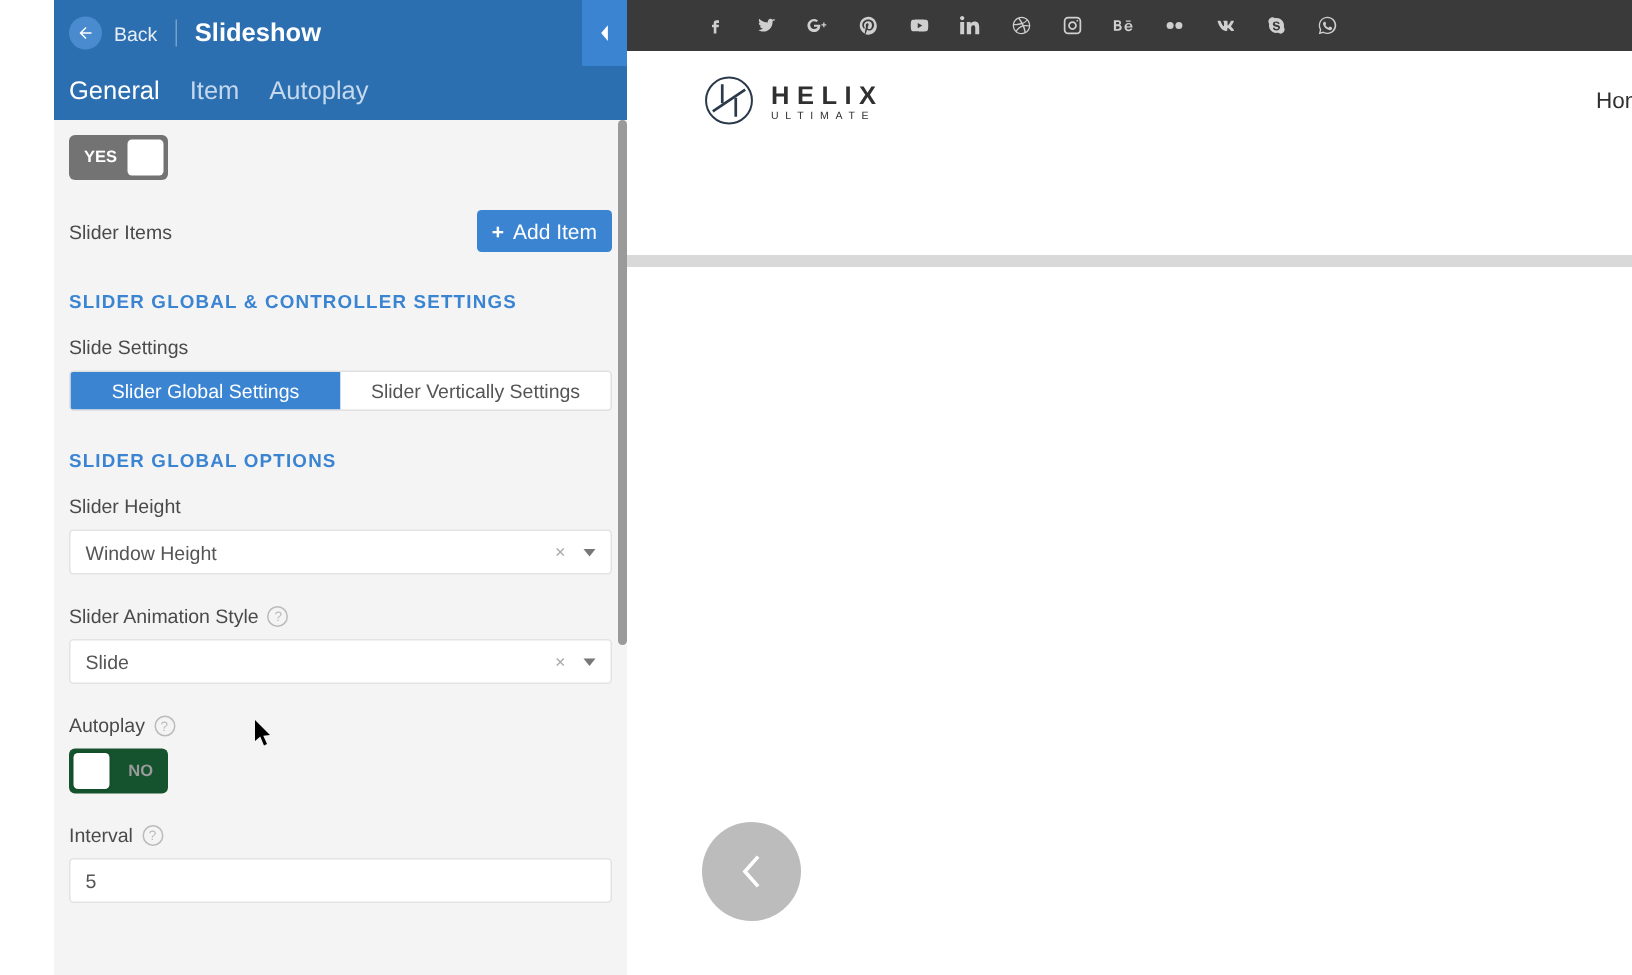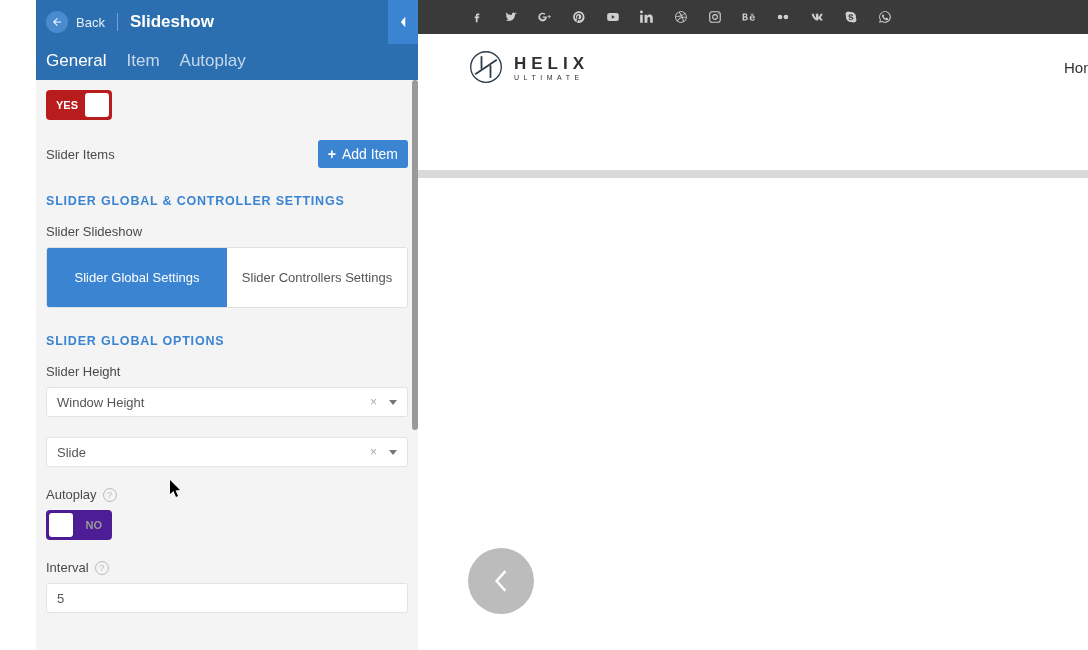--- a/index.html
+++ b/index.html
@@ -27,33 +27,33 @@
   .panel-body { flex:1; overflow-y:auto; padding:10px 10px 30px 10px; position:relative; }
   .panel-body::-webkit-scrollbar { width:6px; }
   .panel-body::-webkit-scrollbar-thumb { background:#9a9a9a; border-radius:3px; }
   .scroll-thumb-fake { position:absolute; right:0; top:80px; width:6px; height:350px; background:#9a9a9a; border-radius:3px; }
 
   .field-label { font-size:13px; color:#4a4a4a; margin-bottom:8px; display:flex; align-items:center; gap:6px; }
   .help-outline { width:14px;height:14px; border:1px solid #bbb; border-radius:50%; color:#bbb; display:inline-flex;align-items:center;justify-content:center; font-size:9px;}
   .help-outline::before{content:"?";}
 
   .toggle { width:66px; height:30px; border-radius:4px; position:relative; font-size:11px; font-weight:600; display:flex; align-items:center; cursor:pointer; }
-  .toggle.yes { background:#b91c1c; color:#fff; padding-left:10px; }
+  .toggle.yes { background:#737373; color:#fff; padding-left:10px; }
   .toggle.yes .knob { position:absolute; right:3px; top:3px; width:24px; height:24px; background:#fff; border-radius:3px; }
-  .toggle.no { background:#4c1d95; color:#9a9a9a; justify-content:flex-end; padding-right:10px; }
+  .toggle.no { background:#14532d; color:#9a9a9a; justify-content:flex-end; padding-right:10px; }
   .toggle.no .knob { position:absolute; left:3px; top:3px; width:24px; height:24px; background:#fff; border-radius:3px; box-shadow:0 0 2px rgba(0,0,0,0.15);}
 
   .row-inline { display:flex; align-items:center; justify-content:space-between; }
   .add-item-btn { background:#3a84d2; color:#fff; font-size:14px; border:none; border-radius:3px; padding:6px 10px; display:flex; align-items:center; gap:6px; cursor:pointer; }
   .add-item-btn .plus { font-weight:bold; }
 
   .section-heading { color:#3a84d2; font-size:12.5px; font-weight:600; letter-spacing:0.8px; margin:26px 0 16px; }
 
   .segmented { display:flex; width:100%; background:#f0f0f0; border-radius:3px; overflow:hidden; border:1px solid #e0e0e0;}
-  .segmented .seg { flex:1; text-align:center; font-size:13px; padding:22px 0; cursor:pointer; color:#555; background:#fff;}
+  .segmented .seg { flex:1; text-align:center; font-size:13px; padding:5px 0; cursor:pointer; color:#555; background:#fff;}
   .segmented .seg.active { background:#3a84d2; color:#fff; }
 
   .select { width:100%; height:30px; background:#fff; border:1px solid #e3e3e3; border-radius:3px; display:flex; align-items:center; padding:0 10px; font-size:13px; color:#555; position:relative; cursor:pointer;}
   .select .clear { position:absolute; right:30px; color:#aaa; font-size:12px; }
   .select .caret { position:absolute; right:10px; width:0;height:0;border-left:4px solid transparent;border-right:4px solid transparent;border-top:5px solid #777; }
 
   .text-input { width:100%; height:30px; background:#fff; border:1px solid #e3e3e3; border-radius:3px; padding:0 10px; font-size:13px; color:#555; }
 
   .gap-sm { margin-bottom:14px; }
   .gap-md { margin-bottom:20px; }
@@ -118,35 +118,39 @@
       <div class="row-inline gap-sm">
         <div class="field-label" style="margin-bottom:0">Slider Items</div>
         <button class="add-item-btn">
           <span class="plus">+</span>
           <span>Add Item</span>
         </button>
       </div>
 
       <div class="section-heading">SLIDER GLOBAL &amp; CONTROLLER SETTINGS</div>
 
-      <div class="field-label">Slider Slideshow</div>
+      <div class="field-label">Slide Settings</div>
       <div class="segmented gap-md">
         <div class="seg active">Slider Global Settings</div>
-        <div class="seg">Slider Controllers Settings</div>
+        <div class="seg">Slider Vertically Settings</div>
       </div>
 
       <div class="section-heading">SLIDER GLOBAL OPTIONS</div>
 
       <div class="field-label">Slider Height</div>
       <div class="select gap-md">
         <span>Window Height</span>
         <span class="clear">×</span>
         <span class="caret"></span>
       </div>
 
+      <div class="field-label">
+        <span>Slider Animation Style</span>
+        <span class="help-outline"></span>
+      </div>
       <div class="select gap-md">
         <span>Slide</span>
         <span class="clear">×</span>
         <span class="caret"></span>
       </div>
 
       <div class="field-label">
         <span>Autoplay</span>
         <span class="help-outline"></span>
       </div>

